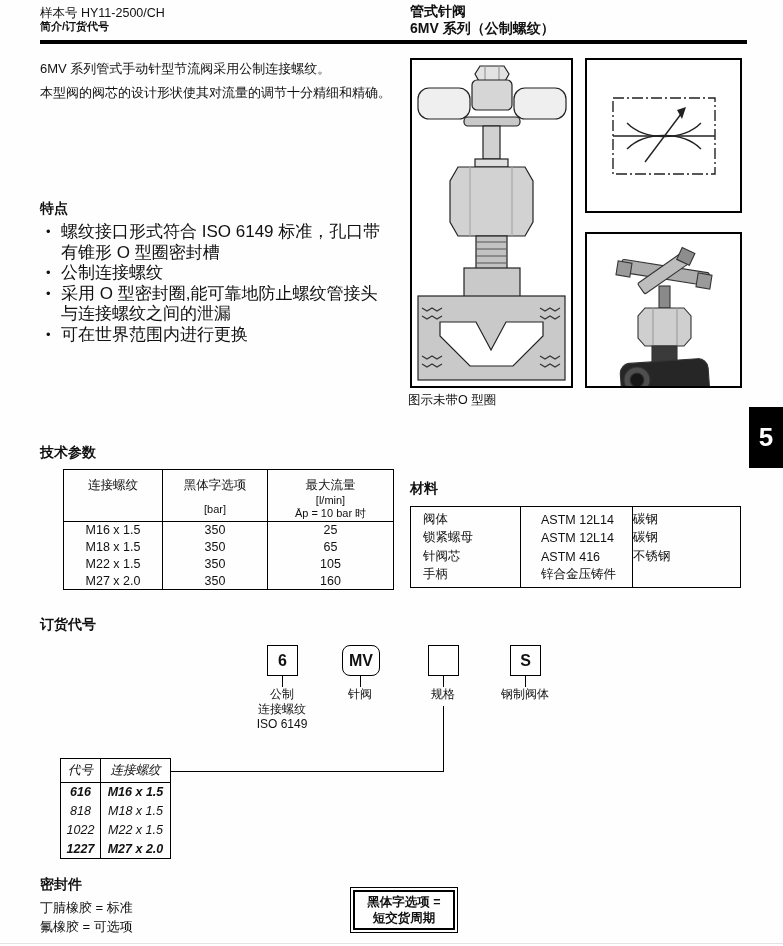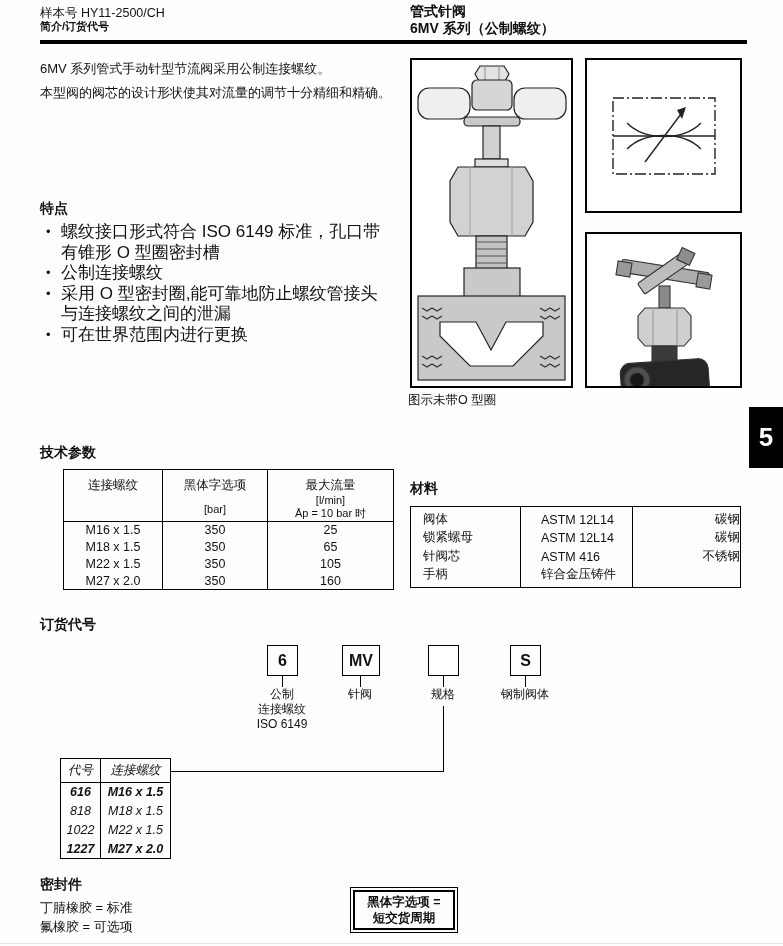--- a/index.html
+++ b/index.html
@@ -48,21 +48,21 @@
   .hdr-sub { font-size:11px; }
   .hdr-gap { height:9px; }
 
   
   .mat-table { left:410px; top:506px; width:330px; border-collapse:collapse; table-layout:fixed; font-size:12.5px; }
   .mat-table td { border-left:1.2px solid #000; border-right:1.2px solid #000; height:19px; vertical-align:middle; }
   .mat-table tr:first-child td { border-top:1.2px solid #000; padding-top:4px; }
   .mat-table tr:last-child td { border-bottom:1.2px solid #000; padding-bottom:4px; }
   .mat-part { padding-left:12px; }
   .mat-spec { padding-left:20px; }
-  .mat-name { text-align:right; }
+  .mat-name { text-align:left; }
 
   
   .code-box { border:1.5px solid #000; background:#fff; display:flex; align-items:center; justify-content:center;
     font-size:16px; font-weight:bold; height:31px; }
   .tick { width:1.2px; height:11px; background:#000; }
   .box-label { font-size:12px; text-align:center; line-height:15px; }
   .hline { height:1.2px; background:#000; }
   .vline { width:1.2px; background:#000; }
 
   
@@ -248,21 +248,21 @@
       <td class="mat-name"></td>
     </tr>
   </tbody>
     </table>
 
   <div class="abs sec-heading" style="left:40px; top:616px;">订货代号</div>
 
   <div class="abs code-box" style="left:267px; top:645px; width:31px;">
     <span>6</span>
   </div>
-  <div class="abs code-box" style="left:342px; top:645px; width:38px;">
+  <div class="abs code-box" style="left:342px; top:645px; width:38px;border-radius:8px;">
     <span>MV</span>
   </div>
   <div class="abs code-box" style="left:428px; top:645px; width:31px;">
     <span></span>
   </div>
   <div class="abs code-box" style="left:510px; top:645px; width:31px;">
     <span>S</span>
   </div>
 
   <div class="abs tick" style="left:282px; top:676px;"></div>

